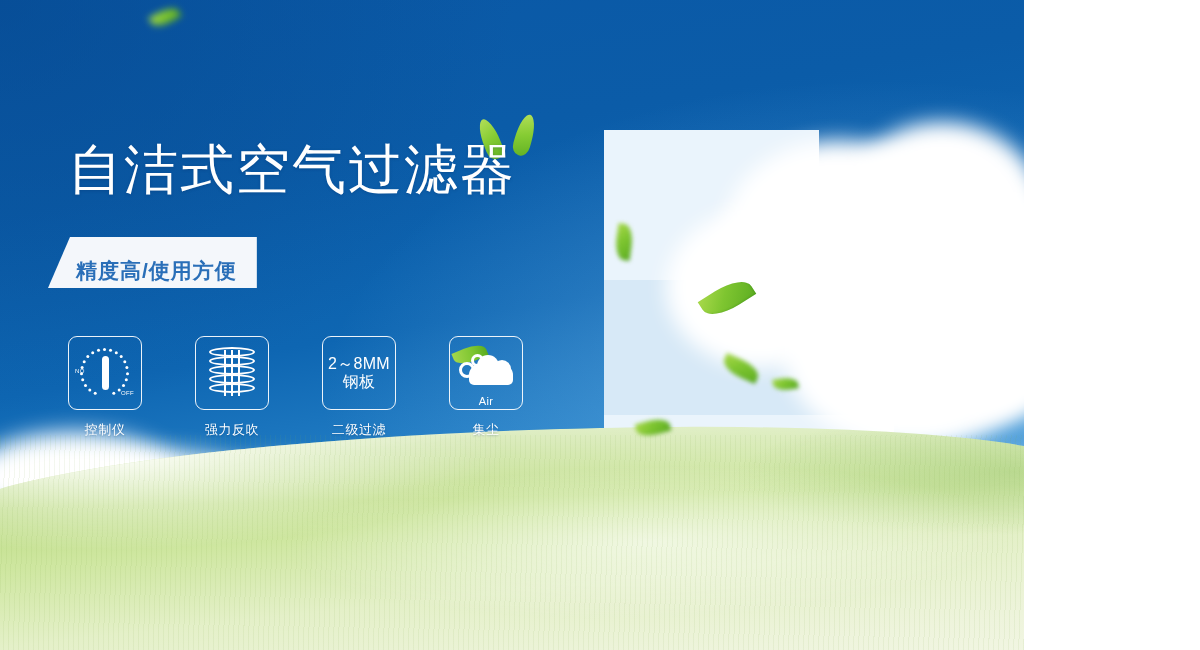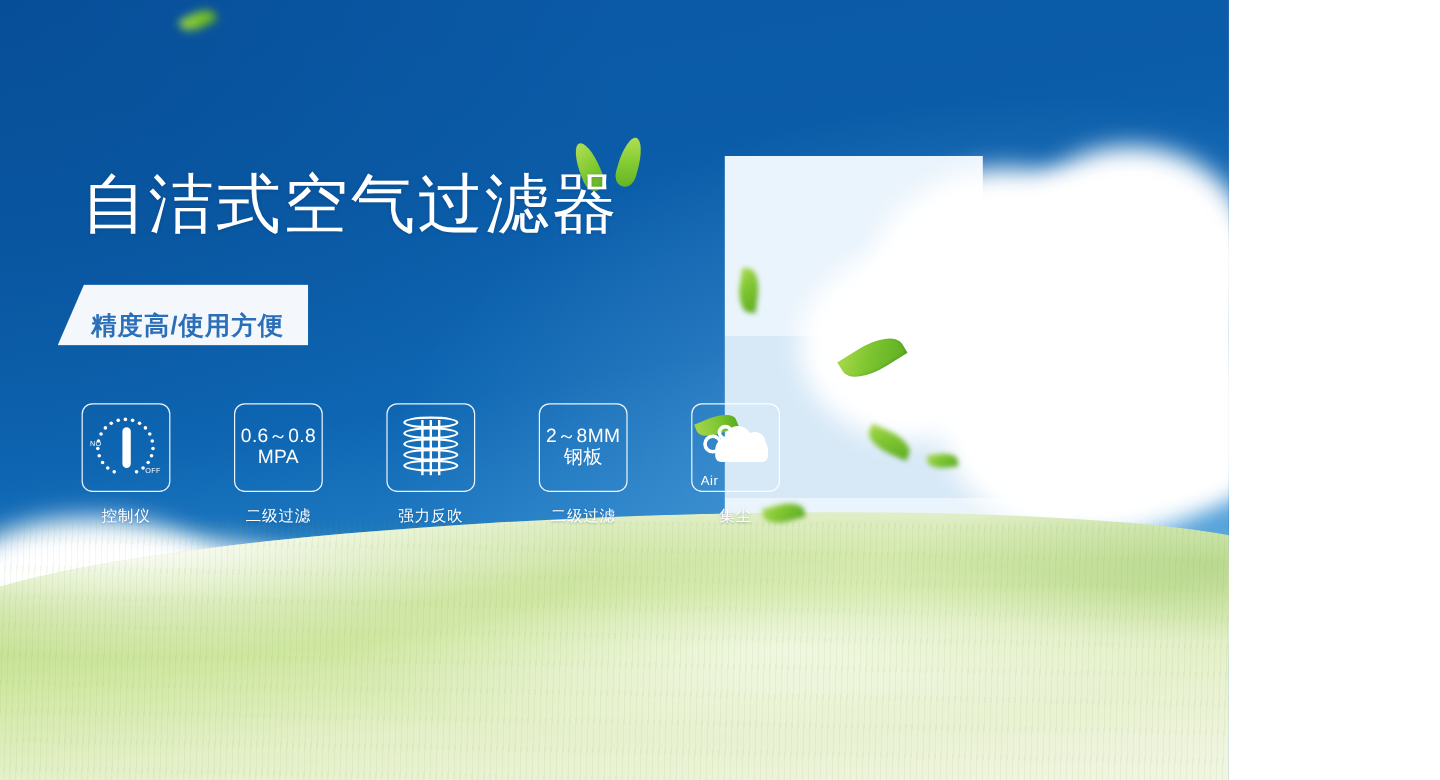--- a/index.html
+++ b/index.html
@@ -184,21 +184,21 @@
   }
   .aircloud .cpuff {
     position: absolute; background: #fff; border-radius: 50%;
   }
   .aircloud .cp1 { left: 20px; top: 3px; width: 22px; height: 22px; }
   .aircloud .cp2 { left: 36px; top: 8px; width: 18px; height: 18px; }
   .aircloud .cp3 { left: 2px; top: 10px; width: 16px; height: 16px;
     background: none; border: 3px solid #fff; }
   .aircloud .cp4 { left: 14px; top: 2px; width: 13px; height: 13px;
     background: none; border: 3px solid #fff; }
-  .air-label { position: absolute; left: 0; right: 0; bottom: -13px; 
+  .air-label { position: absolute; left: 0; right: 0; bottom: -13px; text-align: center;
     font-size: 11px; color: #fff; letter-spacing: .4px; }
 </style>
 </head>
 <body>
 
 <div class="banner">
 
   <div class="sky"></div>
   <div class="sky-glow"></div>
 
@@ -289,29 +289,20 @@
           <div class="dot" style="transform:translate(-14.7px,17.5px)"></div>
           <div class="dot" style="transform:translate(-9.3px,20.7px)"></div>
           <div class="bar"></div>
           <span class="tag tag-no">NO</span>
           <span class="tag tag-off">OFF</span>
         </div>
       </div>
       <div class="flabel">控制仪</div>
     </div>
 
-    <div class="feature">
-      <div class="fbox">
-        <div class="ftext">
-          <div>0.6～0.8</div>
-          <div>MPA</div>
-        </div>
-      </div>
-      <div class="flabel">二级过滤</div>
-    </div>
 
     <div class="feature">
       <div class="fbox">
         <div class="coil">
           <div class="ring" style="top:0px;"></div>
           <div class="ring" style="top:9px;"></div>
           <div class="ring" style="top:18px;"></div>
           <div class="ring" style="top:27px;"></div>
           <div class="ring" style="top:36px;"></div>
           <div class="stem" style="left:15px;"></div>

